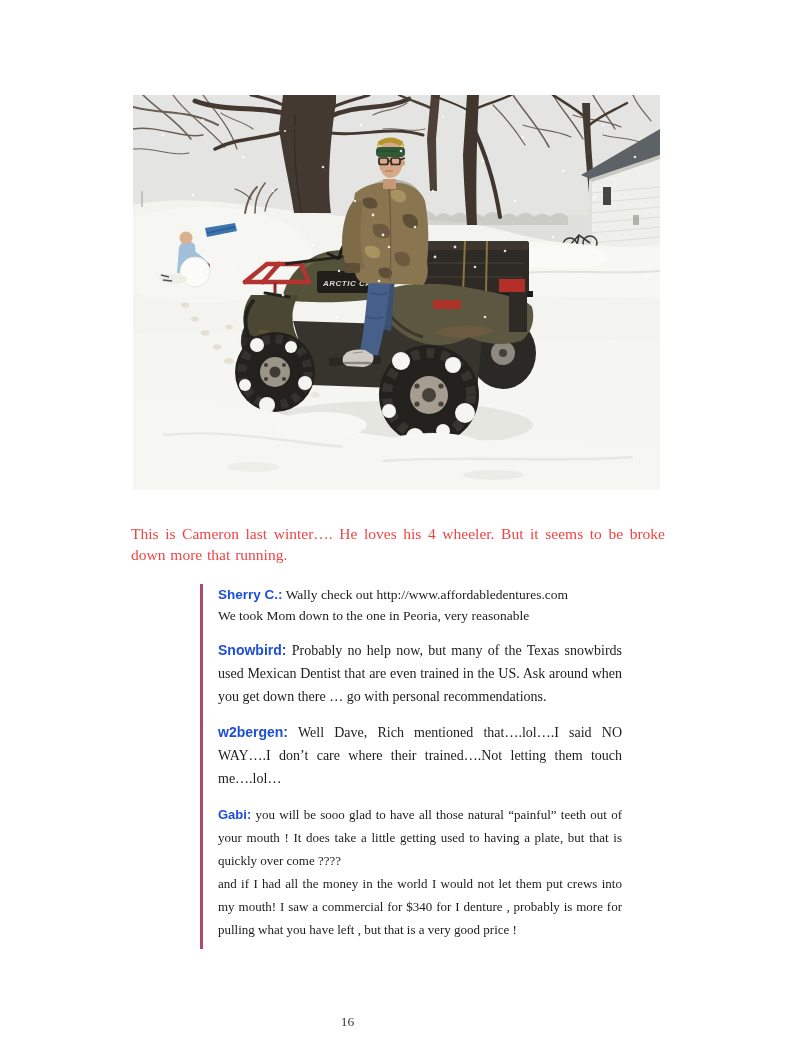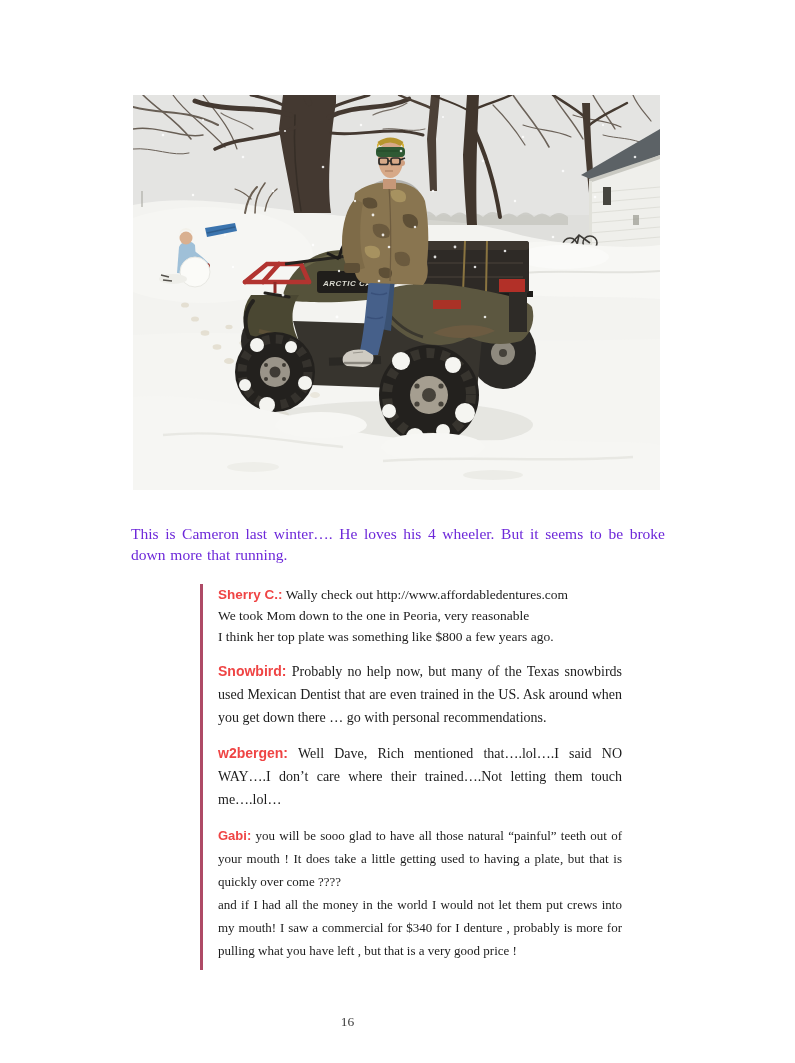--- a/index.html
+++ b/index.html
@@ -14,36 +14,36 @@
   .photo{
     position:absolute;left:133px;top:95px;width:527px;height:395px;
     margin:0;padding:0;
   }
   .photo svg{display:block;width:527px;height:395px;}
   .caption{
     position:absolute;left:131px;top:523px;width:534px;
     margin:0;
     font-size:15.5px;line-height:21px;
     text-align:justify;
-    color:#6d28d9;
+    color:#ef4444;
     word-spacing:1px;
   }
   .comments{
     position:absolute;left:200px;top:584px;width:422px;
     border-left:3px solid #ae4a66;
     padding-left:15px;
     box-sizing:border-box;
   }
   .comment{margin:0 0 13px 0;}
   .comment:last-child{margin-bottom:8px;}
   .comment p{margin:0;}
   .comment .author{
     font-family:"Liberation Sans",sans-serif;
     font-weight:bold;
-    color:#ef4444;
+    color:#1d4ed8;
   }
   .c-sherry{font-size:13.5px;line-height:21px;}
   .c-snowbird{font-size:14px;line-height:23px;}
   .c-w2bergen{font-size:14px;line-height:23px;}
   .c-gabi{font-size:13px;line-height:23px;}
   .just p{text-align:justify;}
   .pageno{
     position:absolute;left:0;top:1014px;width:695px;
     text-align:center;
     font-size:13.5px;color:#3c3c3c;
@@ -397,21 +397,20 @@
     </svg>
   </figure>
 
   <p class="caption">This is Cameron last winter….  He loves his 4 wheeler.   But it seems to be broke down more that running.</p>
 
   <div class="comments">
 
     <div class="comment c-sherry">
       <p><span class="author">Sherry C.:</span> <span>Wally check out http://www.affordabledentures.com</span></p>
       <p>We took Mom down to the one in Peoria, very reasonable</p>
-      <p>I think her top plate was something like $800 a few years ago.</p>
     </div>
 
     <div class="comment just c-snowbird">
       <p><span class="author">Snowbird:</span> <span>Probably no help now, but many of the Texas snowbirds used Mexican Dentist that are even trained in the US. Ask around when you get down there …  go with personal recommendations.</span></p>
     </div>
 
     <div class="comment just c-w2bergen">
       <p><span class="author">w2bergen:</span> <span>Well Dave, Rich mentioned that….lol….I said NO WAY….I don’t care where their trained….Not letting them touch me….lol…</span></p>
     </div>
 

